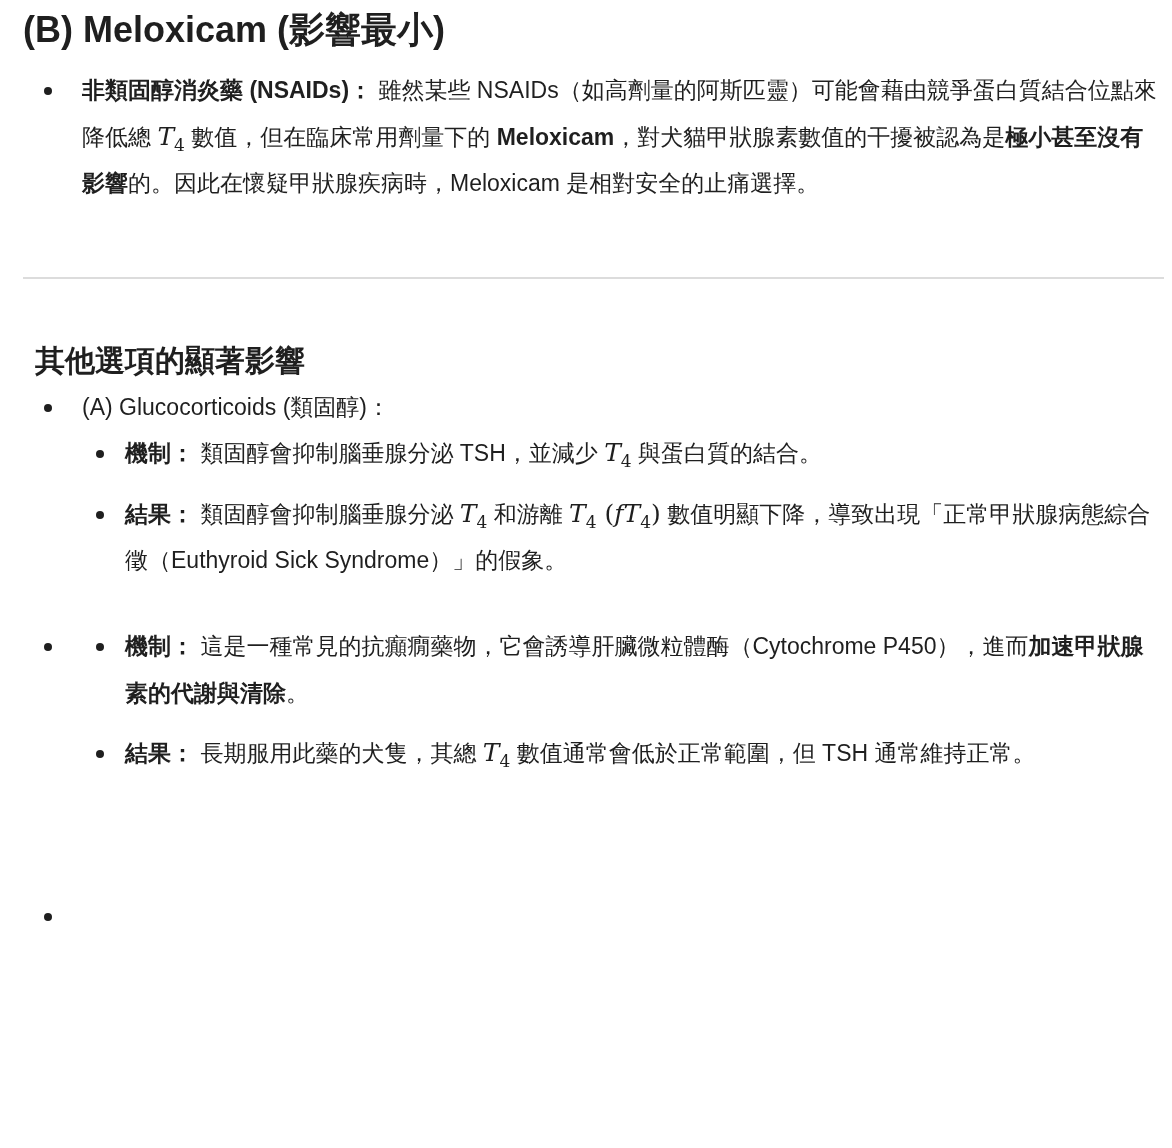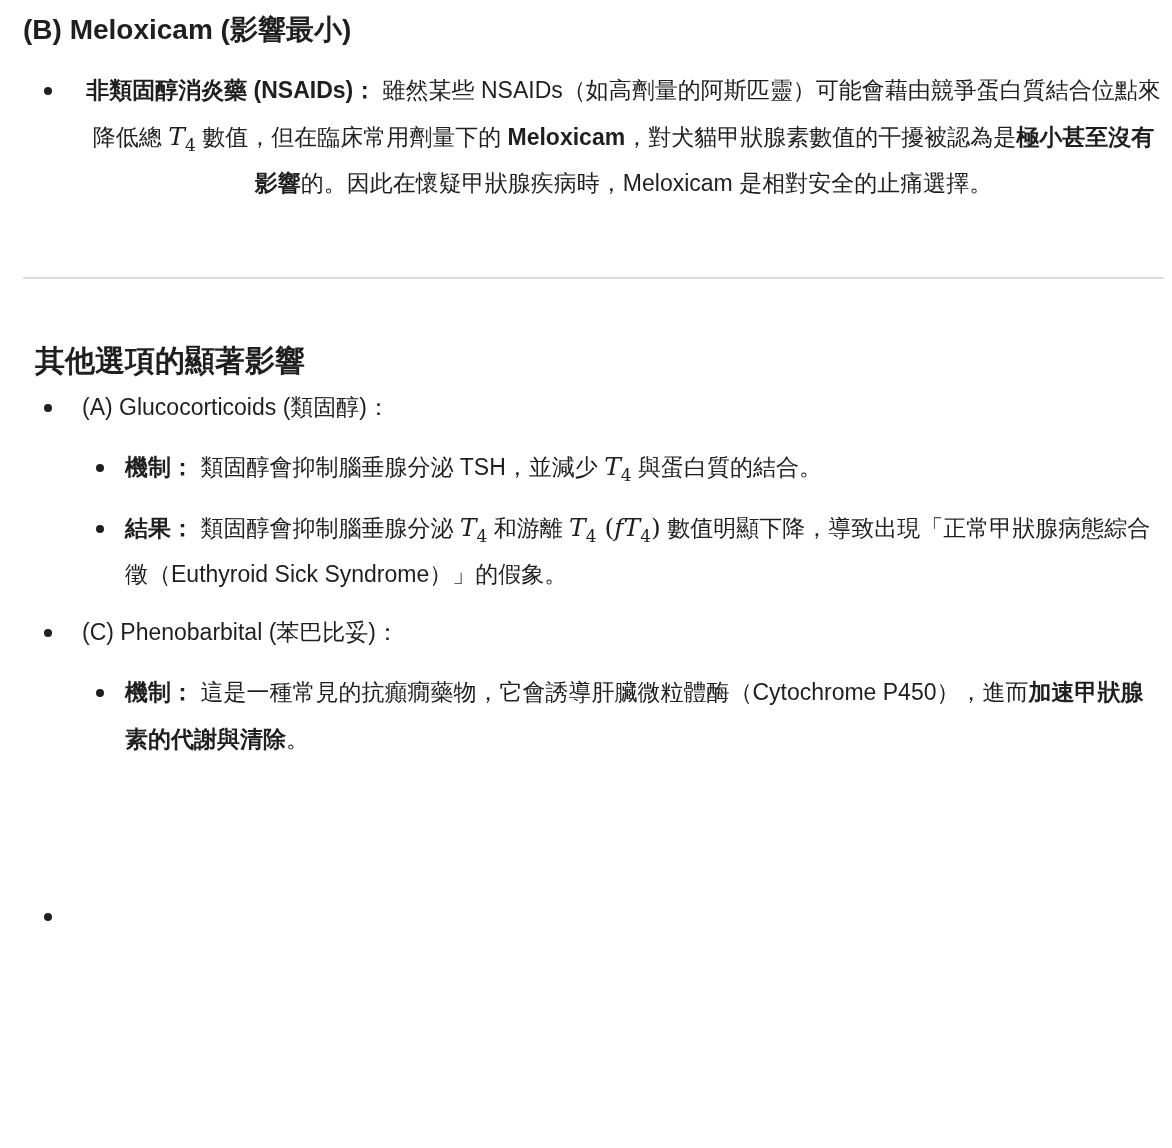--- a/index.html
+++ b/index.html
@@ -19,21 +19,21 @@
       position: absolute;
       left: 23px;
       top: 0;
       width: 1142px;
     }
     h3.sec-title {
       margin: 0;
       position: absolute;
       top: 10px;
       left: 0;
-      font-size: 28px;
+      font-size: 36px;
       font-weight: bold;
       line-height: 40px;
       white-space: nowrap;
     }
     h2.sec-title {
       margin: 12px;
       position: absolute;
       top: 327px;
       left: 0;
       font-size: 30px;
@@ -109,43 +109,43 @@
       line-height: 46px;
     }
   </style>
 </head>
 <body>
 
 <div class="page">
 
   <h3 class="sec-title">(B) Meloxicam (影響最小)</h3>
 
-  <ul class="l1" style="top:67px;text-align:center;">
+  <ul class="l1" style="top:67px;">
     <li><span class="b">非類固醇消炎藥 (NSAIDs)：</span><span> 雖然某些 NSAIDs（如高劑量的阿斯匹靈）可能會藉由競爭蛋白質結合位點來降低總 </span><span class="math"><span>T</span><sub>4</sub></span><span> 數值，但在臨床常用劑量下的 </span><span class="b">Meloxicam</span><span>，對犬貓甲狀腺素數值的干擾被認為是</span><span class="b">極小甚至沒有影響</span><span>的。因此在懷疑甲狀腺疾病時，Meloxicam 是相對安全的止痛選擇。</span></li>
   </ul>
 
   <div class="divider"></div>
 
   <h2 class="sec-title">其他選項的顯著影響</h2>
 
   <ul class="l1" style="top:384px;">
     <li>
       <div class="item-head">(A) Glucocorticoids (類固醇)：</div>
-      <ul class="l2" style="margin-left:-8px; margin-top:14px;">
+      <ul class="l2" style="margin-left:-8px; ">
         <li><span class="b">機制：</span><span> 類固醇會抑制腦垂腺分泌 TSH，並減少 </span><span class="math"><span>T</span><sub>4</sub></span><span> 與蛋白質的結合。</span></li>
         <li style="margin-top:14px;"><span class="b">結果：</span><span> 類固醇會抑制腦垂腺分泌 </span><span class="math"><span>T</span><sub>4</sub></span><span> 和游離 </span><span class="math"><span>T</span><sub>4</sub><span class="up"> (</span><span>fT</span><sub>4</sub><span class="up">)</span></span><span> 數值明顯下降，導致出現「正常甲狀腺病態綜合徵（Euthyroid Sick Syndrome）」的假象。</span></li>
       </ul>
     </li>
   </ul>
 
   <ul class="l1" style="top:609px;">
     <li>
-      <div class="item-head">(C) Phenobarbital (苯巴比妥)：</div>
       <ul class="l2" style="margin-left:-8px; margin-top:14px;">
         <li><span class="b">機制：</span><span> 這是一種常見的抗癲癇藥物，它會誘導肝臟微粒體酶（Cytochrome P450），進而</span><span class="b">加速甲狀腺素的代謝與清除</span><span>。</span></li>
+        <li style="margin-top:14px;"><span class="b">結果：</span><span> 長期服用此藥的犬隻，其總 </span><span class="math"><span>T</span><sub>4</sub></span><span> 數值通常會低於正常範圍，但 TSH 通常維持正常。</span></li>
       </ul>
     </li>
   </ul>
 
   <ul class="l1" style="top:879px;">
     <li>
       <ul class="l2" style="margin-left:-8px; margin-top:14px;">
       </ul>
     </li>
   </ul>

